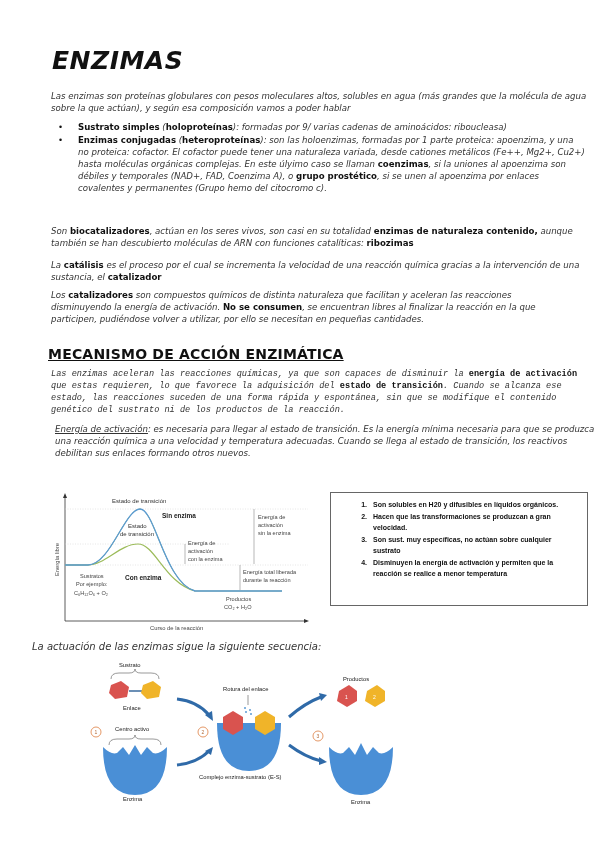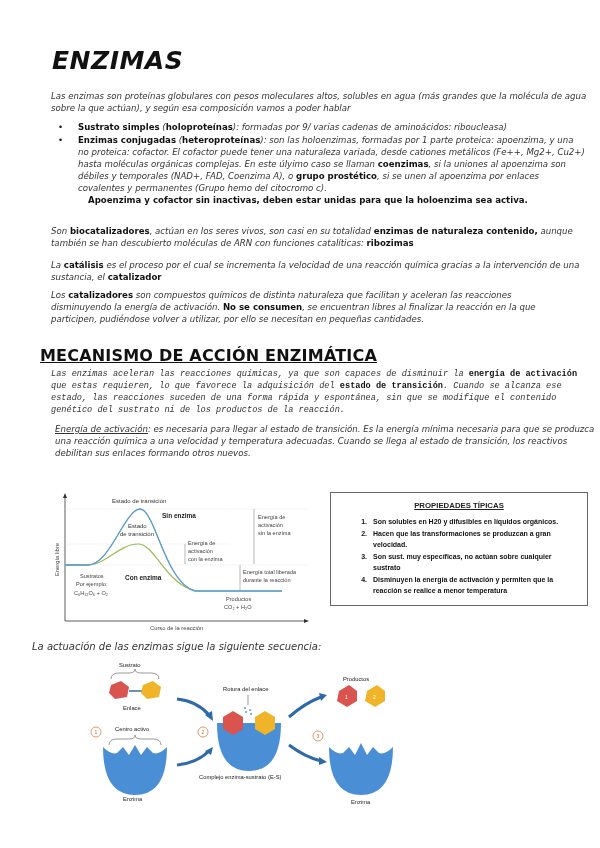--- a/index.html
+++ b/index.html
@@ -8,21 +8,21 @@
   .abs { position: absolute; }
   .title { left: 40px; top: 46px; font-size: 25px; font-weight: bold; font-style: italic;
            letter-spacing: 0.5px; color: #111; font-family: "DejaVu Sans", sans-serif; margin-left: 12px; }
   .p { font-size: 8.6px; line-height: 12px; color: #333; font-style: italic; margin-left: 11px; }
   .p b { font-style: normal; color: #111; }
   .bullets { left: 58px; top: 121px; width: 528px; }
   .bullet { position: relative; padding-left: 20px; font-size: 8.6px; line-height: 12px; color: #333; font-style: italic; }
   .bullet b { font-style: normal; color: #111; }
   .bullet .dot { position: absolute; left: 0; top: 0; font-style: normal; color: #111; }
   .note { font-size: 8.6px; font-weight: bold; color: #111; padding-left: 30px; line-height: 12px; }
-  .h2 { left: 40px; top: 346px; font-size: 16px; font-weight: bold; text-decoration: underline; color: #111; letter-spacing: 0.2px; }
+  .h2 { left: 48px; top: 346px; font-size: 14px; font-weight: bold; text-decoration: underline; color: #111; letter-spacing: 0.2px; }
   .u { text-decoration: underline; }
   .propbox { left: 330px; top: 492px; width: 256px; height: 112px; border: 1px solid #666; background: #fff; }
   .propbox .ptitle { text-align: center; font-family: "Liberation Sans", sans-serif; font-size: 7.8px; font-weight: bold;
                      text-decoration: underline; color: #222; margin-top: 8px; }
   .propbox ol { margin: 6px 0 0 0; padding: 0 6px 0 38px; font-family: "Liberation Sans", sans-serif;
                 font-size: 7px; line-height: 11.5px; color: #111; font-weight: bold; }
   .propbox li { padding-left: 4px; }
   .chart { left: 50px; top: 488px; width: 272px; height: 146px; }
   .chart text { font-family: "Liberation Sans", sans-serif; }
   .diag text { font-family: "Liberation Sans", sans-serif; }
@@ -37,21 +37,20 @@
 
 <div class="abs bullets">
   <div class="bullet">
     <span class="dot">•</span>
     <b>Sustrato simples</b><span class="nb"> (</span><b>holoproteínas</b><span>): formadas por 9/ varias cadenas de aminoácidos: riboucleasa)</span>
   </div>
   <div class="bullet" style="margin-top:1px;">
     <span class="dot">•</span>
     <b>Enzimas conjugadas</b><span class="nb"> (</span><b>heteroproteínas</b><span>): son las holoenzimas, formadas por 1 parte proteica: apoenzima, y una no proteica: cofactor. El cofactor puede tener una naturaleza variada, desde cationes metálicos (Fe++, Mg2+, Cu2+) hasta moléculas orgánicas complejas. En este úlyimo caso se llaman </span><b>coenzimas</b><span>, si la uniones al apoenzima son débiles y temporales (NAD+, FAD, Coenzima A), o </span><b>grupo prostético</b><span>, si se unen al apoenzima por enlaces covalentes y permanentes (Grupo hemo del citocromo c).</span>
   </div>
-  <div class="note">Apoenzima y cofactor sin inactivas, deben estar unidas para que la holoenzima sea activa.</div>
 </div>
 
 <div class="abs p" style="left:40px; top:225px; width:540px;">
   <span>Son </span><b>biocatalizadores</b><span>, actúan en los seres vivos, son casi en su totalidad </span><b>enzimas de naturaleza contenido,</b><span> aunque también se han descubierto moléculas de ARN con funciones catalíticas: </span><b>ribozimas</b>
 </div>
 
 <div class="abs p" style="left:40px; top:259px; width:552px;">
   <span> La </span><b>catálisis</b><span> es el proceso por el cual se incrementa la velocidad de una reacción química gracias a la intervención de una sustancia, el </span><b>catalizador</b>
 </div>
 
@@ -106,21 +105,20 @@
     <text x="26" y="98" font-size="5.6" fill="#444">Por ejemplo:</text>
     <text x="24" y="107" font-size="5.6" fill="#444">C₆H₁₂O₆ + O₂</text>
     <text x="176" y="113" font-size="5.6" fill="#444">Productos</text>
     <text x="174" y="121" font-size="5.6" fill="#444">CO₂ + H₂O</text>
     <text x="100" y="142" font-size="5.8" fill="#444">Curso de la reacción</text>
     <text x="0" y="0" font-size="5.8" fill="#444" transform="translate(9,88) rotate(-90)">Energía libre</text>
   </svg>
 </div>
 
 <div class="abs propbox">
-  <div class="ptitle">PROPIEDADES TÍPICAS</div>
   <ol>
     <li>Son solubles en H20 y difusibles en líquidos orgánicos.</li>
     <li>Hacen que las transformaciones se produzcan a gran velocidad.</li>
     <li>Son sust. muy específicas, no actúan sobre cualquier sustrato</li>
     <li>Disminuyen la energía de activación y permiten que la reacción se realice a menor temperatura</li>
   </ol>
 </div>
 
 <div class="abs seq">La actuación de las enzimas sigue la siguiente secuencia:</div>
 

